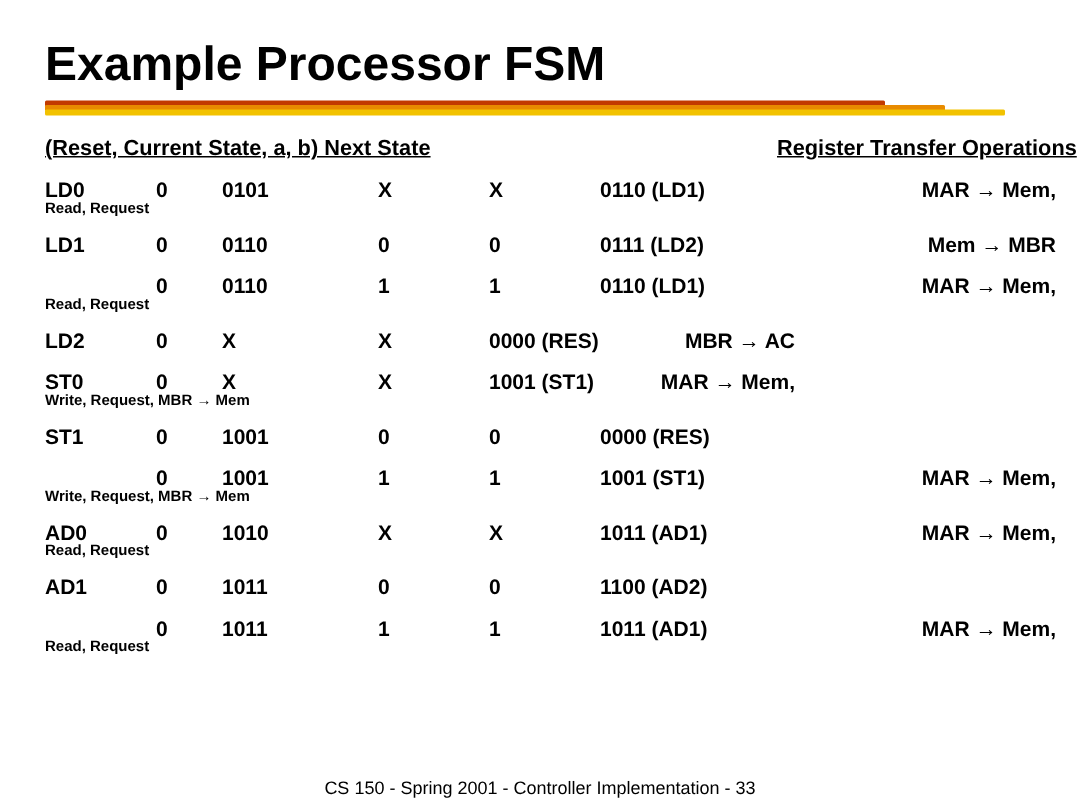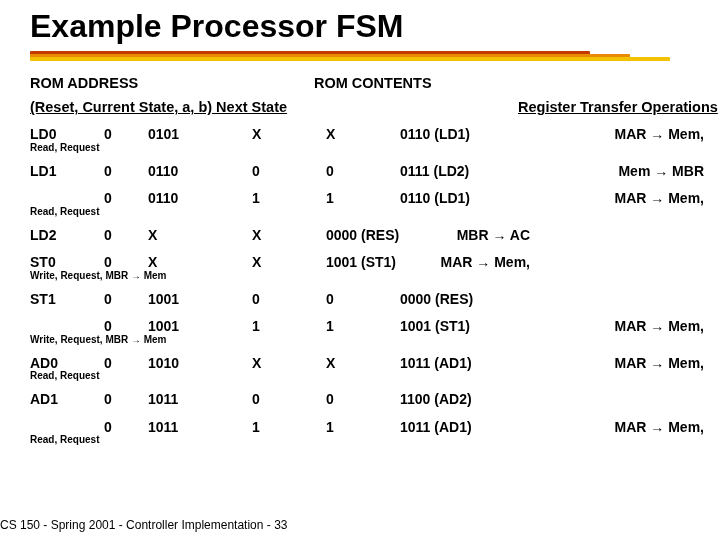--- a/index.html
+++ b/index.html
@@ -10,21 +10,21 @@
     height: 540px;
     font-family: "Comic Sans MS", cursive, sans-serif;
     background: #fff;
     color: #000;
     overflow: hidden;
   }
   .slide {
     width: 720px;
     height: 540px;
     position: relative;
-    padding: 6px 30px 0 30px;
+    padding: 22px 30px 0 30px;
     border-radius: 19px;
   }
   .title {
     font-size: 32px;
     font-weight: bold;
     margin: 2px 0 6px 0;
     color: #000;
   }
   .underline {
     position: relative;
@@ -66,42 +66,39 @@
   .smallline {
     font-size: 10px;
     font-weight: bold;
     margin-top: -2px;
     grid-column: 1 / span 7;
   }
   .footer {
     position: absolute;
     bottom: 8px;
     left: 0; right: 0;
+    text-align: center;
     font-family: Arial, sans-serif;
     font-size: 12px;
     color: #000;
   }
   .cell { white-space: nowrap; }
   .rtcol { text-align: right; }
 </style>
 </head>
 <body>
 
 <div class="slide">
   <div class="title">Example Processor FSM</div>
   <div class="underline">
     <div class="bar red"></div>
     <div class="bar orange"></div>
     <div class="bar yellow"></div>
   </div>
 
-  <div class="row header1">
-    <div class="cell">ROM ADDRESS</div>
-    <div class="cell">ROM CONTENTS</div>
-  </div>
 
   <div class="row header2">
     <div class="cell">(Reset, Current State, a, b) Next State</div>
     <div class="cell"></div>
     <div class="cell">Register Transfer Operations</div>
   </div>
 
   <div id="rows-container">
       <div class="row">
         <div class="cell">LD0</div>

